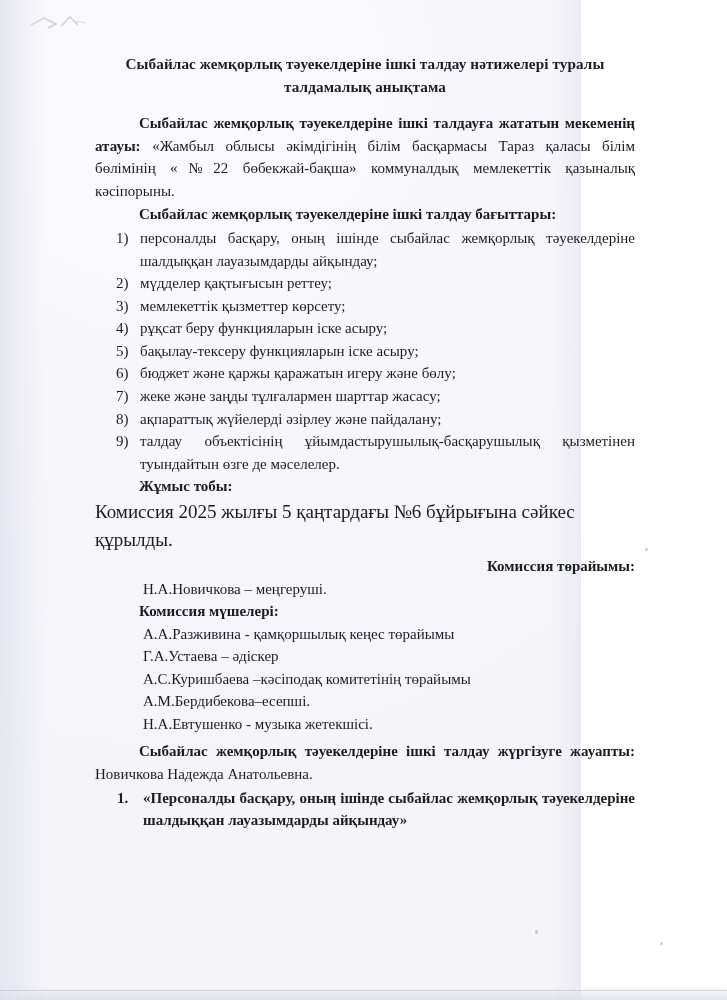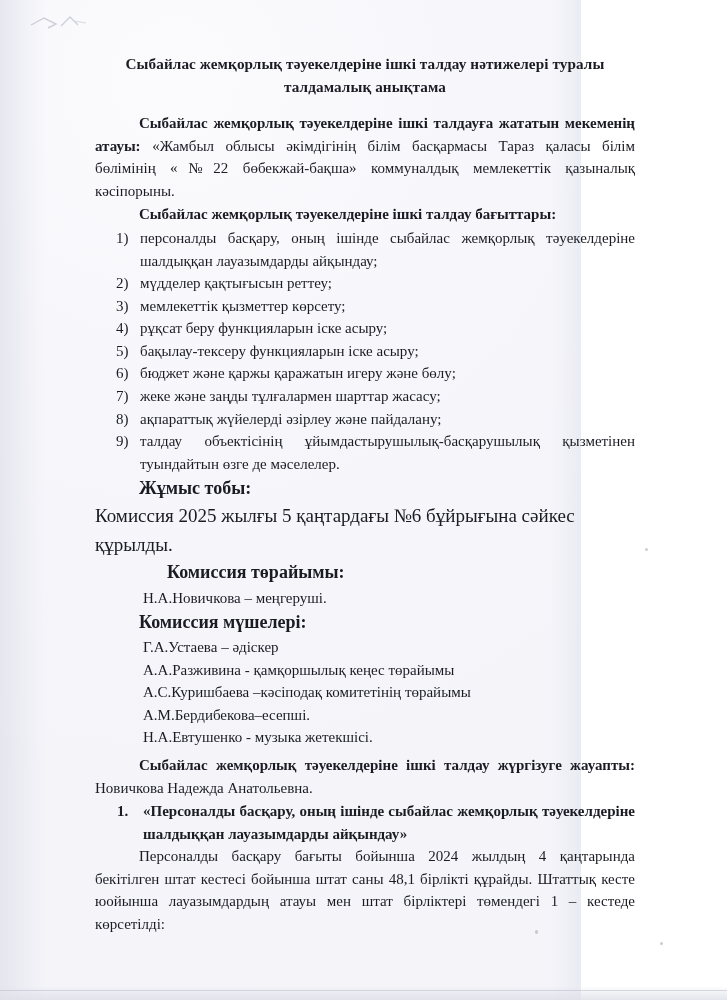--- a/index.html
+++ b/index.html
@@ -118,26 +118,26 @@
     position: absolute;
     left: 21px;
     top: 0;
     font-size: 15px;
     font-weight: normal;
   }
 
   
   .sub-head {
     font-weight: bold;
-    font-size: 18px;
+    font-size: 15px;
     line-height: 1.505;
     margin: 0;
     padding-left: 44px;
   }
-  .sub-head.center-ish { padding-left: 72px; }
+  .sub-head.center-ish { padding-left: 72px; text-align: right; }
   .flush-line {
     font-size: 19px;
     line-height: 1.505;
     margin: 0;
     padding-left: 0;
   }
   .member-line {
     font-size: 15px;
     line-height: 1.505;
     margin: 0;
@@ -208,30 +208,29 @@
 
     <p class="sub-head">Жұмыс тобы:</p>
     <p class="flush-line">Комиссия 2025 жылғы 5 қаңтардағы №6 бұйрығына сәйкес құрылды.</p>
 
     <p class="sub-head center-ish">Комиссия төрайымы:</p>
     <p class="member-line">Н.А.Новичкова – меңгеруші.</p>
 
     <p class="sub-head">Комиссия мүшелері:</p>
 
     <div>
+      <p class="member-line">А.А.Разживина  - қамқоршылық кеңес төрайымы</p>
       <p class="member-line">Г.А.Устаева – әдіскер</p>
-      <p class="member-line">А.А.Разживина  - қамқоршылық кеңес төрайымы</p>
       <p class="member-line">А.С.Куришбаева –кәсіподақ комитетінің төрайымы</p>
       <p class="member-line">А.М.Бердибекова–есепші.</p>
       <p class="member-line">Н.А.Евтушенко -  музыка жетекшісі.</p>
     </div>
 
     <div class="gap-sm"></div>
 
 
     <p class="para"><span class="b">Сыбайлас жемқорлық тәуекелдеріне ішкі талдау жүргізуге жауапты:</span><span> Новичкова Надежда Анатольевна.</span></p>
 
     <p class="sec-item"><span class="sec-num">1.</span><span>«Персоналды басқару, оның ішінде сыбайлас жемқорлық тәуекелдеріне шалдыққан лауазымдарды айқындау»</span></p>
 
-    <p class="para">Персоналды басқару бағыты бойынша 2024 жылдың 4 қаңтарында бекітілген штат кестесі бойынша штат саны 48,1 бірлікті құрайды. Штаттық кесте юойынша лауазымдардың атауы мен штат бірліктері төмендегі 1 – кестеде көрсетілді:</p>
 
   </div>
 </div>
 
 </body></html>

